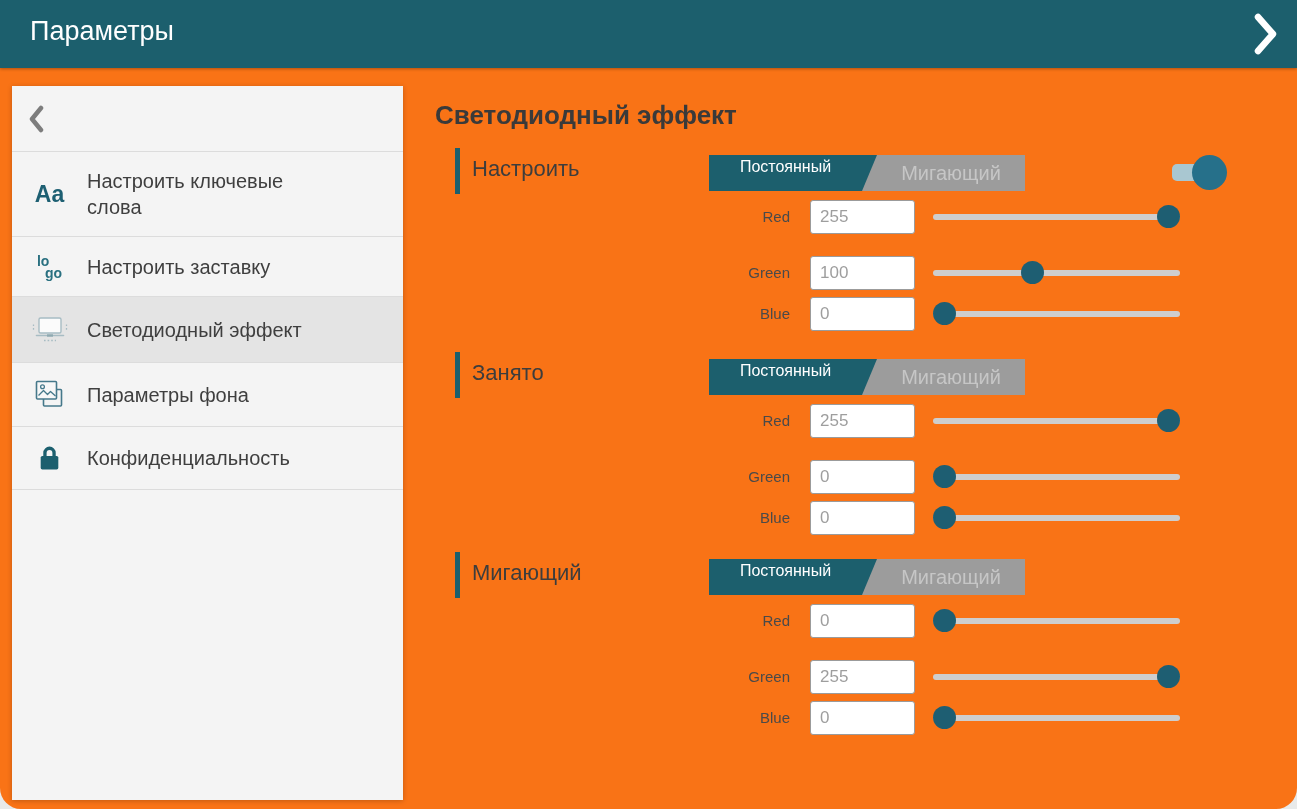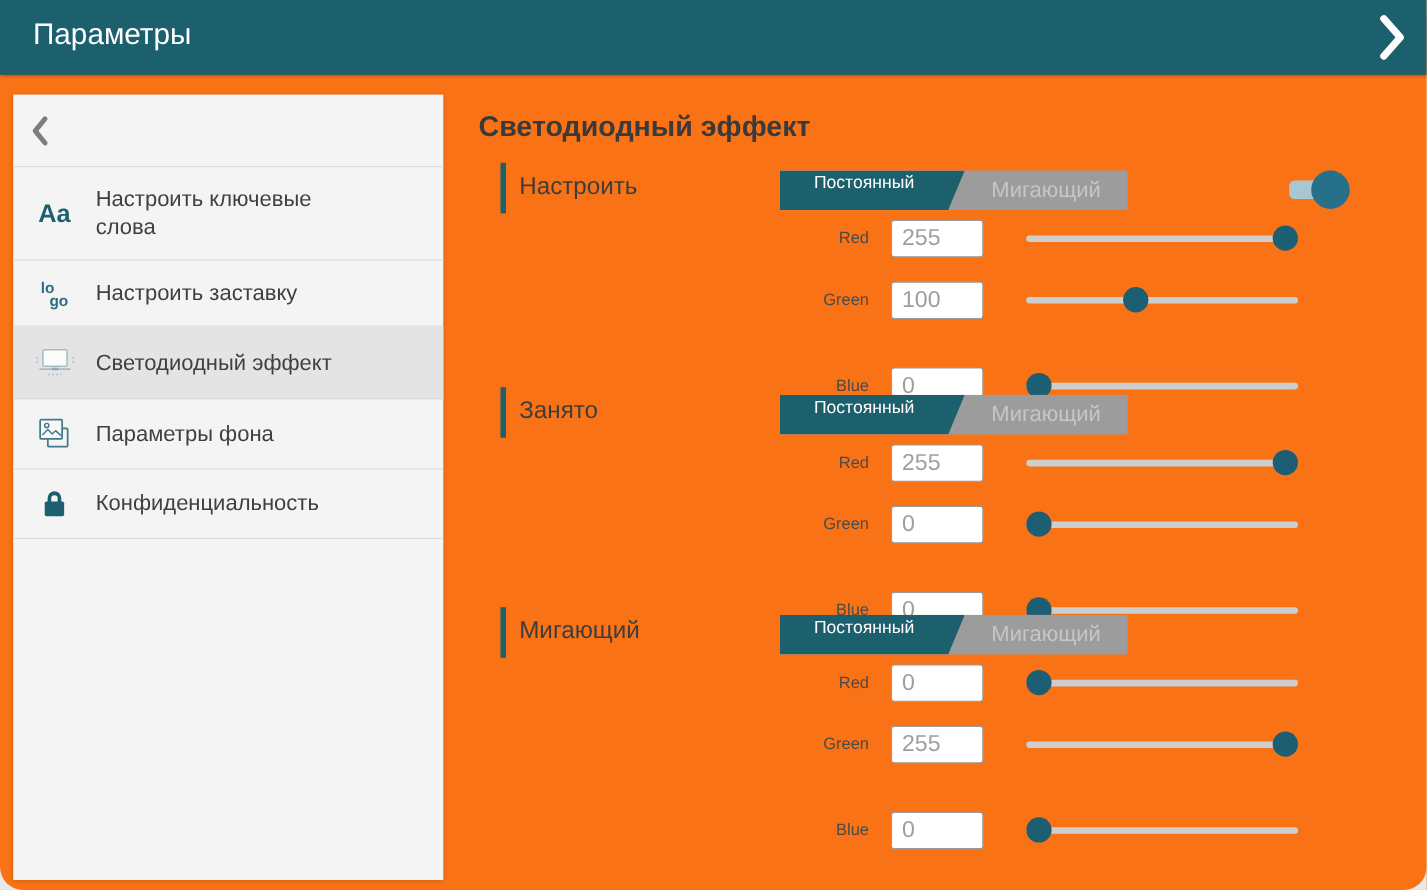--- a/index.html
+++ b/index.html
@@ -49,26 +49,26 @@
                     display:flex; align-items:center; justify-content:center;
                     font-size:16px; color:#ffffff; }
 
   .switch { position:absolute; left:1172px; top:7px; width:56px; height:35px; cursor:pointer; }
   .switch-track { position:absolute; left:0; top:9px; width:48px; height:17px;
                   border-radius:5px; background:#a9c7d1; }
   .switch-thumb { position:absolute; left:20px; top:0; width:35px; height:35px;
                   border-radius:50%; background:#26708a; }
 
   .row { position:absolute; left:0; right:0; height:34px; }
-  .row-1 { top:52px; } .row-2 { top:108px; } .row-3 { top:149px;margin-top:37px; }
+  .row-1 { top:52px; } .row-2 { top:108px; } .row-3 { top:149px; }
   .ch-label { position:absolute; left:620px; top:8px; width:170px; text-align:right;
               font-size:15px; color:#4a4a4a; }
-  .ch-input { position:absolute; left:810px; top:0; width:84px; height:34px;
+  .ch-input { position:absolute; left:810px; top:0; width:105px; height:34px;
               border:1px solid #9b9b9b; border-radius:3px; background:#ffffff;
-              padding:0 9px; font-size:21px; color:#9e9e9e;
+              padding:0 9px; font-size:17px; color:#9e9e9e;
               font-family:"Liberation Sans","DejaVu Sans",sans-serif; }
   .slider { position:absolute; left:933px; top:5px; width:247px; height:24px; }
   .slider-track { position:absolute; left:0; right:0; top:9px; height:6px;
                   border-radius:3px; background:#cecece; cursor:pointer; }
   .slider-thumb { position:absolute; top:0; width:23px; height:23px; border-radius:50%;
                   background:#1e5e72; cursor:pointer; }
 </style>
 </head>
 <body>
 

